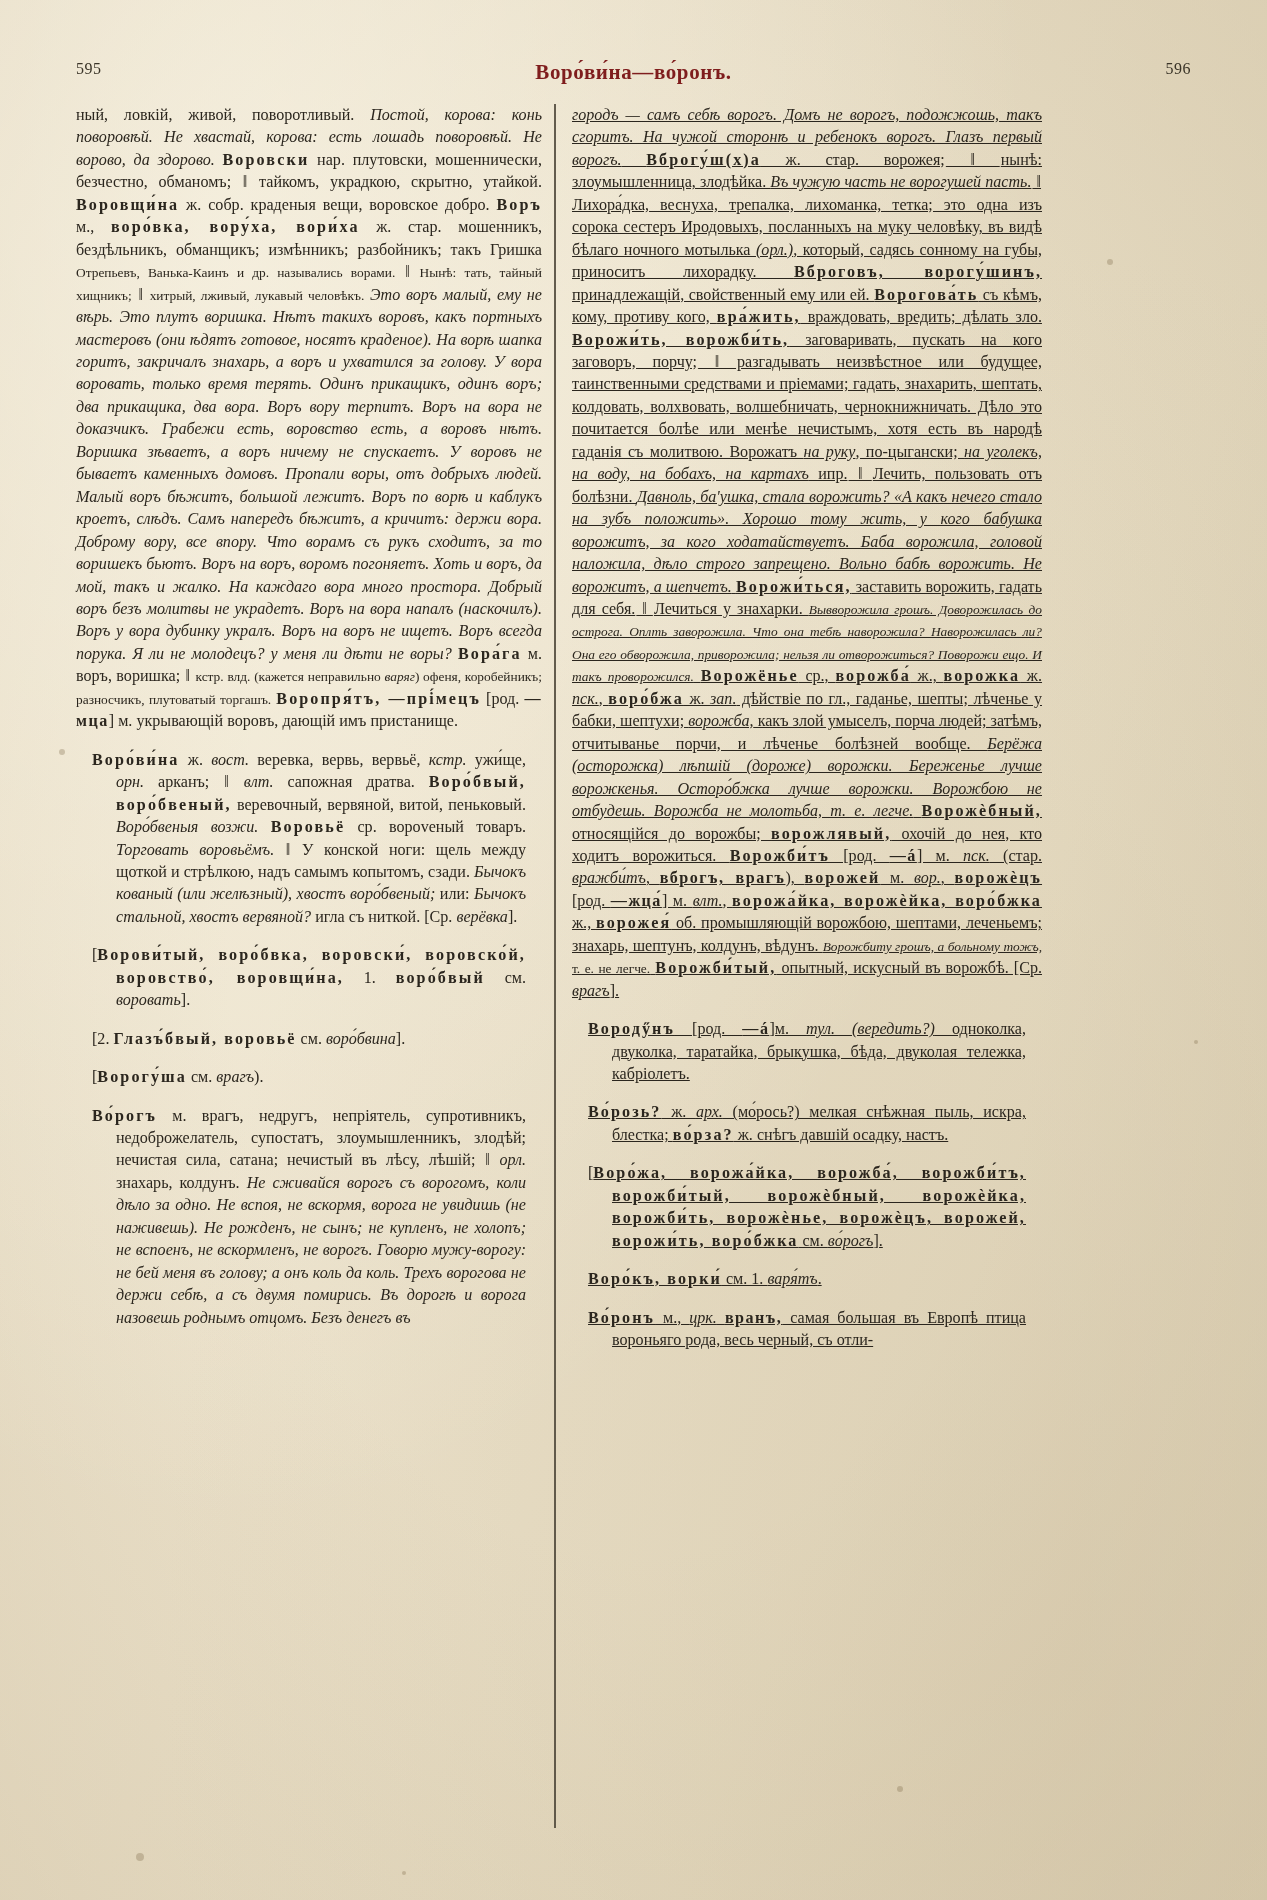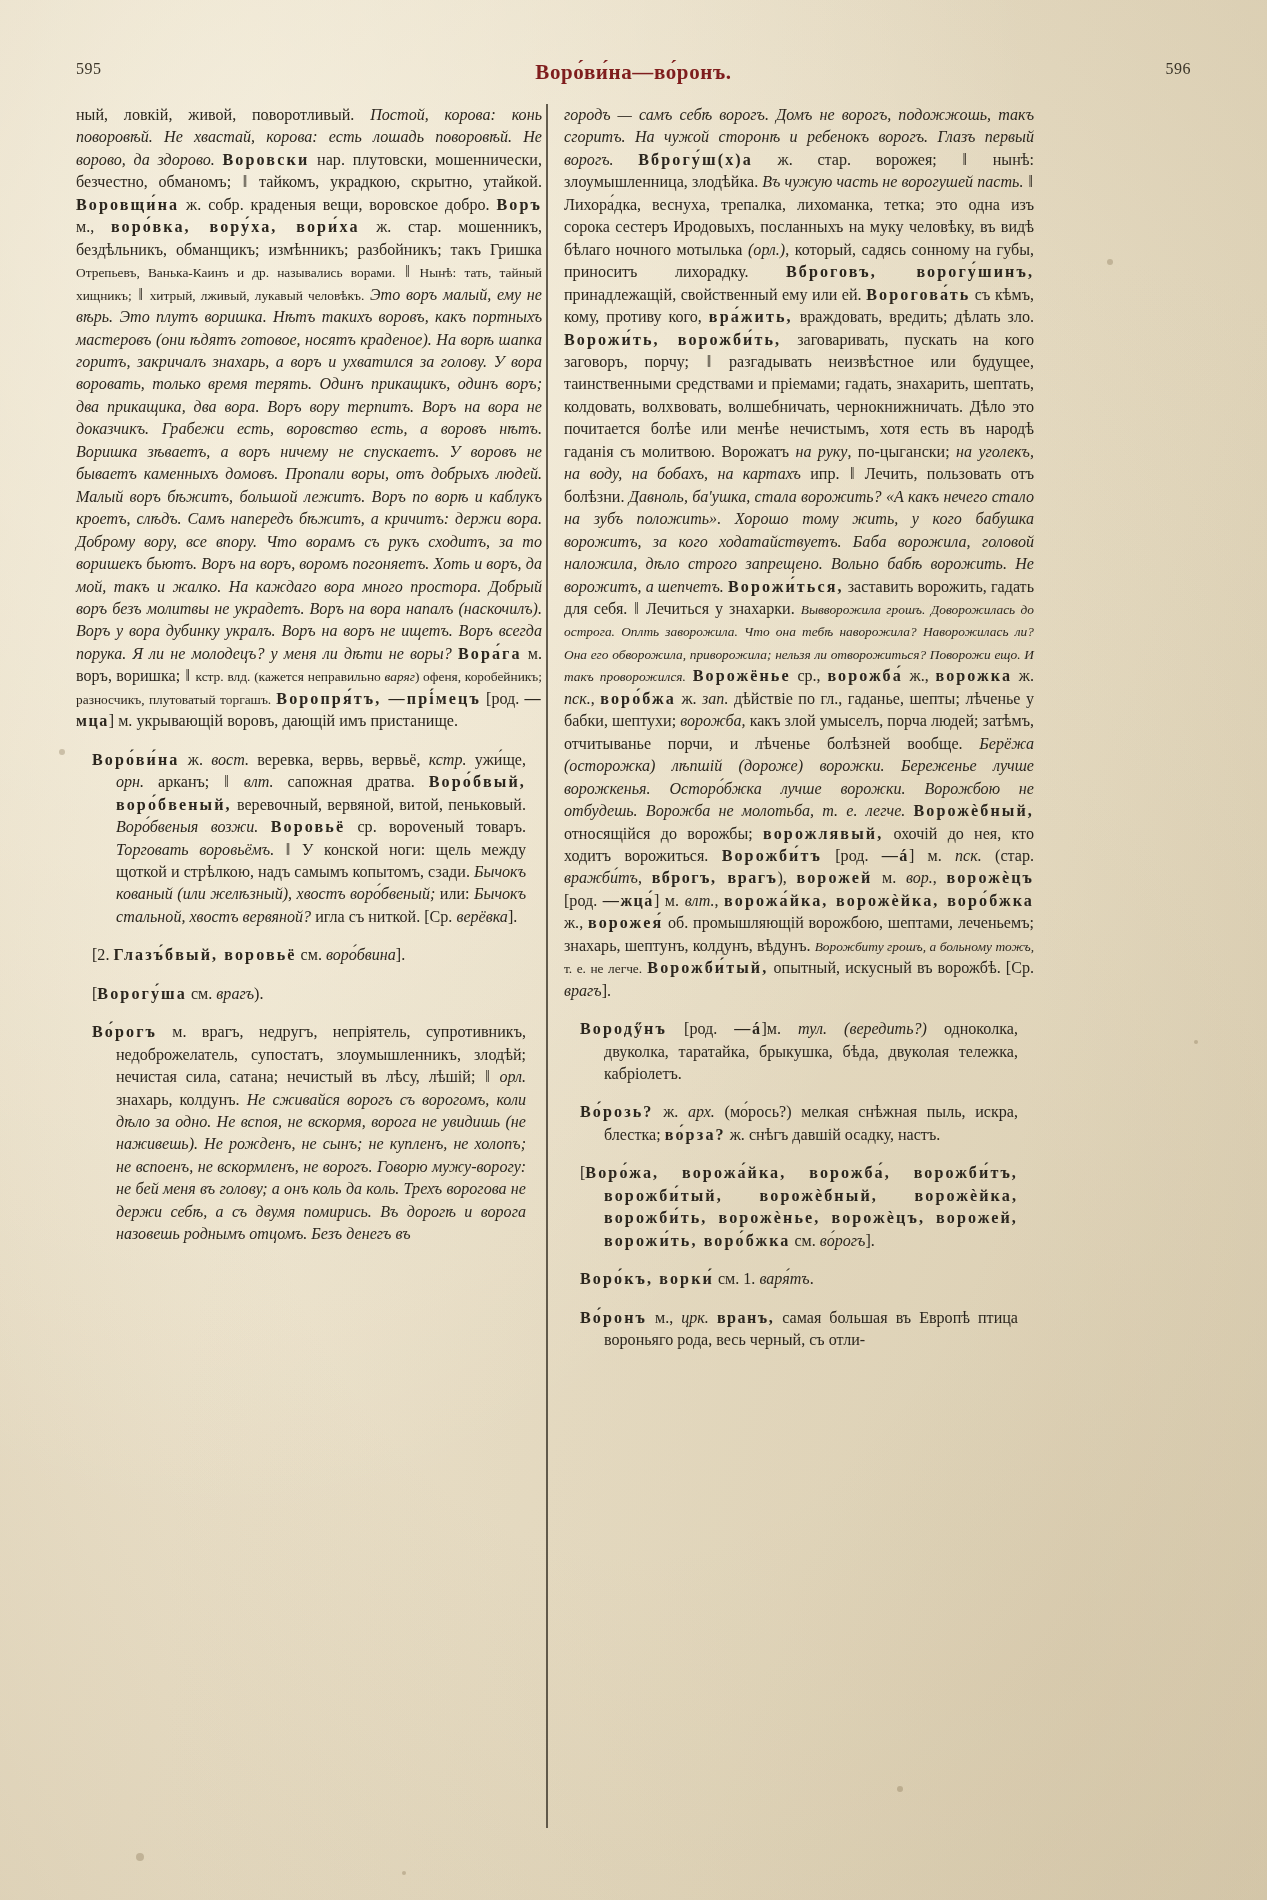--- a/index.html
+++ b/index.html
@@ -47,29 +47,29 @@
   }
   .col{
     width:466px;
     font-size:16.1px;
     line-height:22.45px;
     text-align:justify;
     text-justify:inter-word;
     hyphens:manual;
     color:#2b261e;
   }
-  .col.left{padding-right:4px;}
+  .col.left{padding-right:12px;}
   .rule{
     width:2px;min-width:2px;
     background:#4a4336;
     margin:0 14px 0 0;
     opacity:.85;
     align-self:stretch;
   }
-  .col.right{padding-left:2px;width:470px;}
+  .col.right{padding-left:2px;width:470px;text-decoration:underline;}
 
   p.para{margin:0;text-indent:0;}
   
   p.entry{margin:16px;padding-left:24px;text-indent:-24px;}
 
   
   .hw{            
     font-weight:bold;letter-spacing:2.1px;
   }
   .hw2{           
@@ -91,20 +91,21 @@
     <div class="folio left">595</div>
     <div class="runtitle">Воро́ви́на—во́ронъ.</div>
     <div class="folio right">596</div>
   </div>
 
   <div class="cols">
 
     <div class="col left" id="col-left">
         <p class="para">ный, ловкій, живой, поворотливый. <i>Постой, корова: конь поворовѣй. Не хвастай, корова: есть лошадь поворовѣй. Не ворово, да здорово.</i> <b class="hw">Воровски</b> нар. плутовски, мошеннически, безчестно, обманомъ;<span class="dbar"> ‖ </span>тайкомъ, украдкою, скрытно, утайкой. <b class="hw">Воровщи́на</b> ж. собр. краденыя вещи, воровское добро. <b class="hw">Воръ</b> м., <b class="hw">воро́вка, вору́ха, вори́ха</b> ж. стар. мошенникъ, бездѣльникъ, обманщикъ; измѣнникъ; разбойникъ; такъ Гришка <span class="small">Отрепьевъ, Ванька-Каинъ и др. назывались ворами.</span><span class="dbar"> ‖ </span><span class="small">Нынѣ: тать, тайный хищникъ;</span><span class="dbar"> ‖ </span><span class="small">хитрый, лживый, лукавый человѣкъ.</span> <i>Это воръ малый, ему не вѣрь. Это плутъ воришка. Нѣтъ такихъ воровъ, какъ портныхъ мастеровъ (они ѣдятъ готовое, носятъ краденое). На ворѣ шапка горитъ, закричалъ знахарь, а воръ и ухватился за голову. У вора воровать, только время терять. Одинъ прикащикъ, одинъ воръ; два прикащика, два вора. Воръ вору терпитъ. Воръ на вора не доказчикъ. Грабежи есть, воровство есть, а воровъ нѣтъ. Воришка зѣваетъ, а воръ ничему не спускаетъ. У воровъ не бываетъ каменныхъ домовъ. Пропали воры, отъ добрыхъ людей. Малый воръ бѣжитъ, большой лежитъ. Воръ по ворѣ и каблукъ кроетъ, слѣдъ. Самъ напередъ бѣжитъ, а кричитъ: держи вора. Доброму вору, все впору. Что ворамъ съ рукъ сходитъ, за то воришекъ бьютъ. Воръ на воръ, воромъ погоняетъ. Хоть и воръ, да мой, такъ и жалко. На каждаго вора много простора. Добрый воръ безъ молитвы не украдетъ. Воръ на вора напалъ (наскочилъ). Воръ у вора дубинку укралъ. Воръ на воръ не ищетъ. Воръ всегда порука. Я ли не молодецъ? у меня ли дѣти не воры?</i> <b class="hw">Вора́га</b> м. воръ, воришка;<span class="dbar"> ‖ </span><span class="small">кстр. влд. (кажется неправильно <i>варяг</i>) офеня, коробейникъ; разносчикъ, плутоватый торгашъ.</span> <b class="hw">Воропря́тъ, —прі́мецъ</b> [род. <b class="hw2">—мца</b>] м. укрывающій воровъ, дающій имъ пристанище.</p>
         <p class="entry"><b class="hw">Воро́ви́на</b> ж. <i>вост.</i> веревка, вервь, вервьё, <i>кстр.</i> ужи́ще, <i>орн.</i> арканъ;<span class="dbar"> ‖ </span><i>влт.</i> сапожная дратва. <b class="hw">Воро́бвый, воро́бвеный,</b> веревочный, вервяной, витой, пеньковый. <i>Воро́бвеныя возжи.</i> <b class="hw">Воровьё</b> ср. вороveный товаръ. <i>Торговать воровьёмъ.</i><span class="dbar"> ‖ </span>У конской ноги: щель между щоткой и стрѣлкою, надъ самымъ копытомъ, сзади. <i>Бычокъ кованый (или желѣзный), хвостъ воро́бвеный;</i> или: <i>Бычокъ стальной, хвостъ вервяной?</i> игла съ ниткой. [Ср. <i>верёвка</i>].</p>
+        <p class="entry">[<b class="hw">Ворови́тый, воро́бвка, воровски́, воровско́й, воровство́, воровщи́на,</b> 1. <b class="hw">воро́бвый</b> см. <i>воровать</i>].</p>
         <p class="entry">[2. <b class="hw">Глазъ́бвый, воровьё</b> см. <i>воро́бвина</i>].</p>
         <p class="entry">[<b class="hw">Ворогу́ша</b> см. <i>врагъ</i>).</p>
         <p class="entry"><b class="hw">Во́рогъ</b> м. врагъ, недругъ, непріятель, супротивникъ, недоброжелатель, супостатъ, злоумышленникъ, злодѣй; нечистая сила, сатана; нечистый въ лѣсу, лѣшій;<span class="dbar"> ‖ </span><i>орл.</i> знахарь, колдунъ. <i>Не сживайся ворогъ съ ворогомъ, коли дѣло за одно. Не вспоя, не вскормя, ворога не увидишь (не наживешь). Не рожденъ, не сынъ; не купленъ, не холопъ; не вспоенъ, не вскормленъ, не ворогъ. Говорю мужу-ворогу: не бей меня въ голову; а онъ коль да коль. Трехъ ворогова не держи себѣ, а съ двумя помирись. Въ дорогѣ и ворога назовешь роднымъ отцомъ. Безъ денегъ въ</i></p>
       </div>
 
     <div class="rule"></div>
 
     <div class="col right" id="col-right">
         <p class="para"><i>городъ — самъ себѣ ворогъ. Домъ не ворогъ, подожжошь, такъ сгоритъ. На чужой сторонѣ и ребенокъ ворогъ. Глазъ первый ворогъ.</i> <b class="hw">Вброгу́ш(х)а</b> ж. стар. ворожея;<span class="dbar"> ‖ </span>нынѣ: злоумышленница, злодѣйка. <i>Въ чужую часть не ворогушей пасть.</i><span class="dbar"> ‖ </span>Лихора́дка, веснуха, трепалка, лихоманка, тетка; это одна изъ сорока сестеръ Иродовыхъ, посланныхъ на муку человѣку, въ видѣ бѣлаго ночного мотылька <i>(орл.)</i>, который, садясь сонному на губы, приноситъ лихорадку. <b class="hw">Вброговъ, ворогу́шинъ,</b> принадлежащій, свойственный ему или ей. <b class="hw">Ворогова́ть</b> съ кѣмъ, кому, противу кого, <b class="hw">вра́жить,</b> враждовать, вредить; дѣлать зло. <b class="hw">Ворожи́ть, ворожби́ть,</b> заговаривать, пускать на кого заговоръ, порчу;<span class="dbar"> ‖ </span>разгадывать неизвѣстное или будущее, таинственными средствами и пріемами; гадать, знахарить, шептать, колдовать, волхвовать, волшебничать, чернокнижничать. Дѣло это почитается болѣе или менѣе нечистымъ, хотя есть въ народѣ гаданія съ молитвою. Ворожатъ <i>на руку</i>, по-цыгански; <i>на уголекъ, на воду, на бобахъ, на картахъ</i> ипр.<span class="dbar"> ‖ </span>Лечить, пользовать отъ болѣзни. <i>Давноль, ба'ушка, стала ворожить? «А какъ нечего стало на зубъ положить». Хорошо тому жить, у кого бабушка ворожитъ, за кого ходатайствуетъ. Баба ворожила, головой наложила, дѣло строго запрещено. Вольно бабѣ ворожить. Не ворожитъ, а шепчетъ.</i> <b class="hw">Ворожи́ться,</b> заставить ворожить, гадать для себя.<span class="dbar"> ‖ </span>Лечиться у знахарки. <span class="small"><i>Вывворожила грошъ. Доворожилась до острога. Оплть заворожила. Что она тебѣ наворожила? Наворожилась ли? Она его обворожила, приворожила; нельзя ли отворожиться? Поворожи ещо. И такъ проворожился.</i></span> <b class="hw">Ворожёнье</b> ср., <b class="hw">ворожба́</b> ж., <b class="hw">ворожка</b> ж. <i>пск.</i>, <b class="hw">воро́бжа</b> ж. <i>зап.</i> дѣйствіе по гл., гаданье, шепты; лѣченье у бабки, шептухи; <i>ворожба,</i> какъ злой умыселъ, порча людей; затѣмъ, отчитыванье порчи, и лѣченье болѣзней вообще. <i>Берёжа (осторожка) лѣпшій (дороже) ворожки. Береженье лучше ворожкенья. Осторо́бжка лучше ворожки. Ворожбою не отбудешь. Ворожба не молотьба, т. е. легче.</i> <b class="hw">Ворожѐбный,</b> относящійся до ворожбы; <b class="hw">ворожлявый,</b> охочій до нея, кто ходитъ ворожиться. <b class="hw">Ворожби́тъ</b> [род. <b class="hw2">—á</b>] м. <i>пск.</i> (стар. <i>вражби́тъ</i>, <b class="hw2">вброгъ, врагъ</b>), <b class="hw">ворожей</b> м. <i>вор.</i>, <b class="hw">ворожѐцъ</b> [род. <b class="hw2">—жца́</b>] м. <i>влт.</i>, <b class="hw">ворожа́йка, ворожѐйка, воро́бжка</b> ж., <b class="hw">ворожея́</b> об. промышляющій ворожбою, шептами, леченьемъ; знахарь, шептунъ, колдунъ, вѣдунъ. <span class="small"><i>Ворожбиту грошъ, а больному тожъ,</i> т. е. не легче.</span> <b class="hw">Ворожби́тый,</b> опытный, искусный въ ворожбѣ. [Ср. <i>врагъ</i>].</p>
         <p class="entry"><b class="hw">Вородӳнъ</b> [род. <b class="hw2">—á</b>]м. <i>тул. (вередить?)</i> одноколка, двуколка, таратайка, брыкушка, бѣда, двуколая тележка, кабріолетъ.</p>

